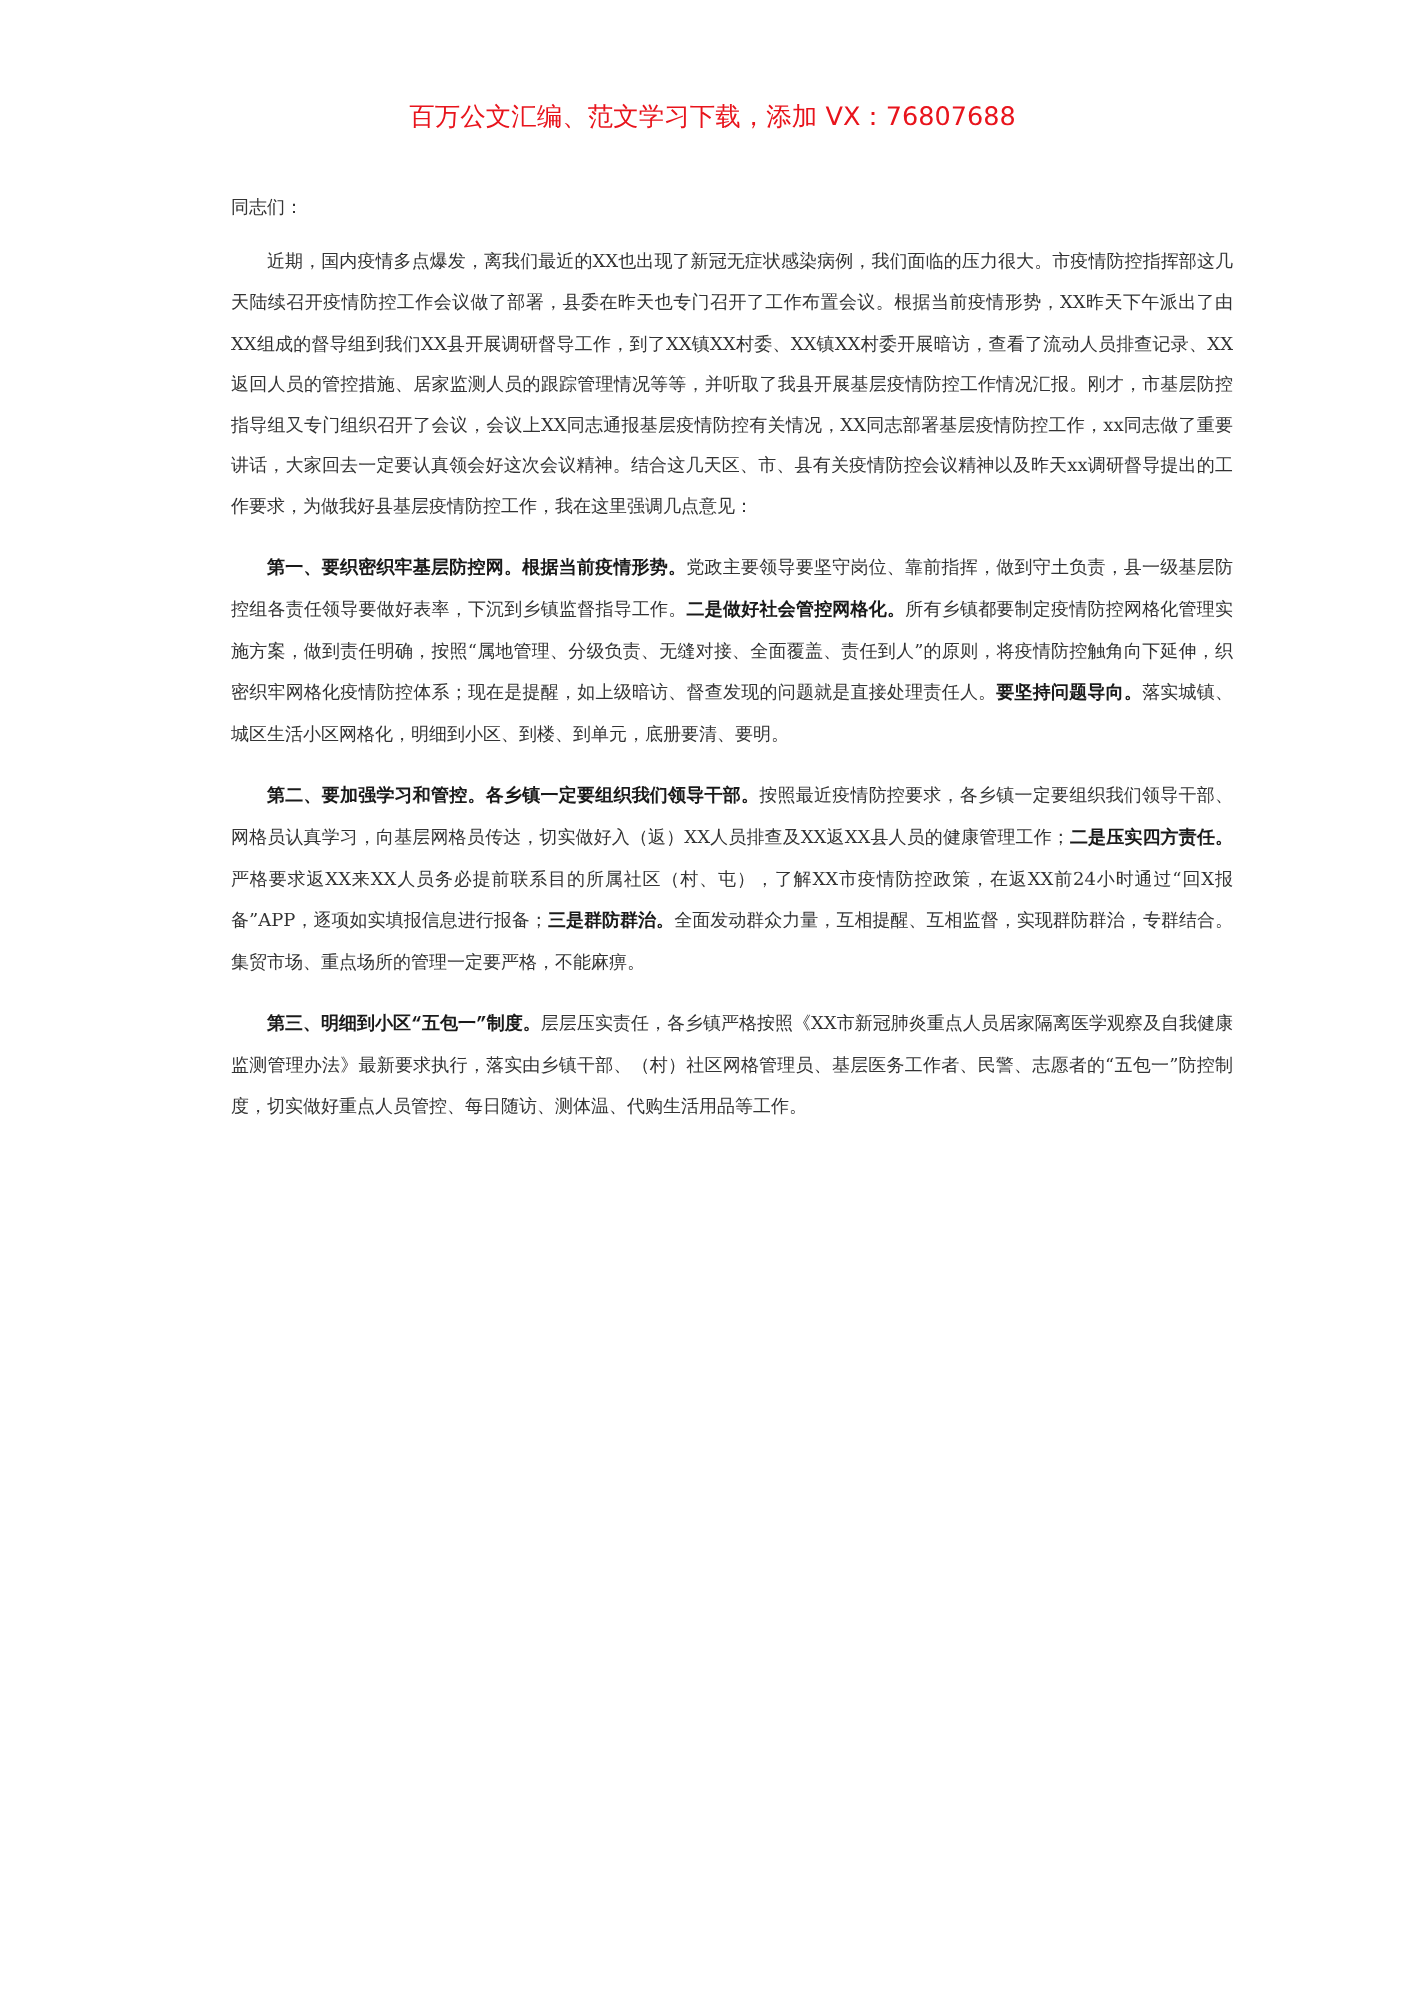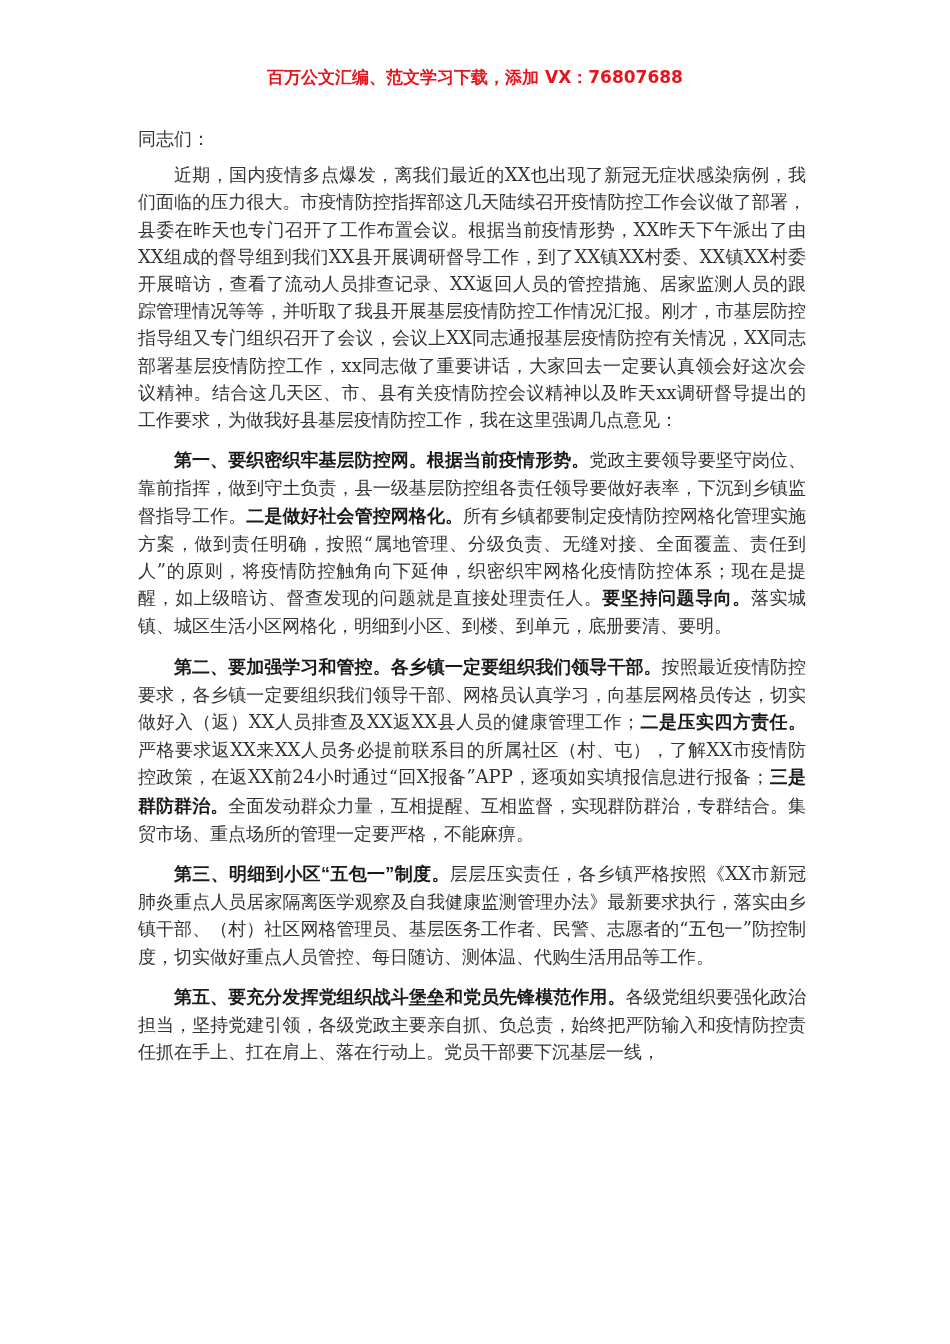--- a/index.html
+++ b/index.html
@@ -1,42 +1,41 @@
 <!DOCTYPE html>
 <html><head>
 <meta charset="utf-8">
 <style>
   html, body { margin: 0; padding: 0; background: #ffffff; }
   body { width: 950px; height: 1344px; position: relative; overflow: hidden; }
   .page { position: absolute; left: 0; top: 0; width: 950px; height: 1344px; background: #fff; }
   .header {
     position: absolute; top: 66px; left: 0; width: 950px; text-align: center;
-    font-family: "DejaVu Sans", sans-serif; font-size: 17px; color: #e8141c; letter-spacing: 0px; font-weight: bold;
+    font-family: "DejaVu Sans", sans-serif; font-size: 17px; color: #e8141c; letter-spacing: 0px;
   }
   .body {
-    position: absolute; left: 138px; top: 125px; width: 668px;
-    font-family: "DejaVu Serif", serif; font-size: 18px; line-height: 27.2px; color: #333;
+    position: absolute; left: 154px; top: 125px; width: 668px;
+    font-family: "DejaVu Serif", serif; font-size: 12px; line-height: 27.2px; color: #333;
     text-align: justify;
   }
   .salutation { margin: 0 0 9px 0; }
   .para { margin: 0 0 13px 0; text-indent: 2em; }
-  .para b { color: #1a1a1a; font-family: Liberation Sans, sans-serif; font-weight: bold; }
+  .para b { color: #1a1a1a; font-family: Liberation Mono, monospace; font-weight: bold; }
 </style>
 </head>
 <body>
 
 <div class="page">
   <div class="header">百万公文汇编、范文学习下载，添加 VX：76807688</div>
 
   <div class="body">
     <p class="salutation">同志们：</p>
     <p class="para">近期，国内疫情多点爆发，离我们最近的XX也出现了新冠无症状感染病例，我们面临的压力很大。市疫情防控指挥部这几天陆续召开疫情防控工作会议做了部署，县委在昨天也专门召开了工作布置会议。根据当前疫情形势，XX昨天下午派出了由XX组成的督导组到我们XX县开展调研督导工作，到了XX镇XX村委、XX镇XX村委开展暗访，查看了流动人员排查记录、XX返回人员的管控措施、居家监测人员的跟踪管理情况等等，并听取了我县开展基层疫情防控工作情况汇报。刚才，市基层防控指导组又专门组织召开了会议，会议上XX同志通报基层疫情防控有关情况，XX同志部署基层疫情防控工作，xx同志做了重要讲话，大家回去一定要认真领会好这次会议精神。结合这几天区、市、县有关疫情防控会议精神以及昨天xx调研督导提出的工作要求，为做我好县基层疫情防控工作，我在这里强调几点意见：</p>
 
     <p class="para"><b>第一、要织密织牢基层防控网。</b><b>根据当前疫情形势。</b><span>党政主要领导要坚守岗位、靠前指挥，做到守土负责，县一级基层防控组各责任领导要做好表率，下沉到乡镇监督指导工作。</span><b>二是做好社会管控网格化。</b><span>所有乡镇都要制定疫情防控网格化管理实施方案，做到责任明确，按照“属地管理、分级负责、无缝对接、全面覆盖、责任到人”的原则，将疫情防控触角向下延伸，织密织牢网格化疫情防控体系；现在是提醒，如上级暗访、督查发现的问题就是直接处理责任人。</span><b>要坚持问题导向。</b><span>落实城镇、城区生活小区网格化，明细到小区、到楼、到单元，底册要清、要明。</span></p>
 
     <p class="para"><b>第二、要加强学习和管控。</b><b>各乡镇一定要组织我们领导干部。</b><span>按照最近疫情防控要求，各乡镇一定要组织我们领导干部、网格员认真学习，向基层网格员传达，切实做好入（返）XX人员排查及XX返XX县人员的健康管理工作；</span><b>二是压实四方责任。</b><span>严格要求返XX来XX人员务必提前联系目的所属社区（村、屯），了解XX市疫情防控政策，在返XX前24小时通过“回X报备”APP，逐项如实填报信息进行报备；</span><b>三是群防群治。</b><span>全面发动群众力量，互相提醒、互相监督，实现群防群治，专群结合。集贸市场、重点场所的管理一定要严格，不能麻痹。</span></p>
 
     <p class="para"><b>第三、明细到小区“五包一”制度。</b><span>层层压实责任，各乡镇严格按照《XX市新冠肺炎重点人员居家隔离医学观察及自我健康监测管理办法》最新要求执行，落实由乡镇干部、（村）社区网格管理员、基层医务工作者、民警、志愿者的“五包一”防控制度，切实做好重点人员管控、每日随访、测体温、代购生活用品等工作。</span></p>
 
 
-    <p class="para"><b>第五、要充分发挥党组织战斗堡垒和党员先锋模范作用。</b><span>各级党组织要强化政治担当，坚持党建引领，各级党政主要亲自抓、负总责，始终把严防输入和疫情防控责任抓在手上、扛在肩上、落在行动上。党员干部要下沉基层一线，</span></p>
   </div>
 </div>
 
 </body></html>

